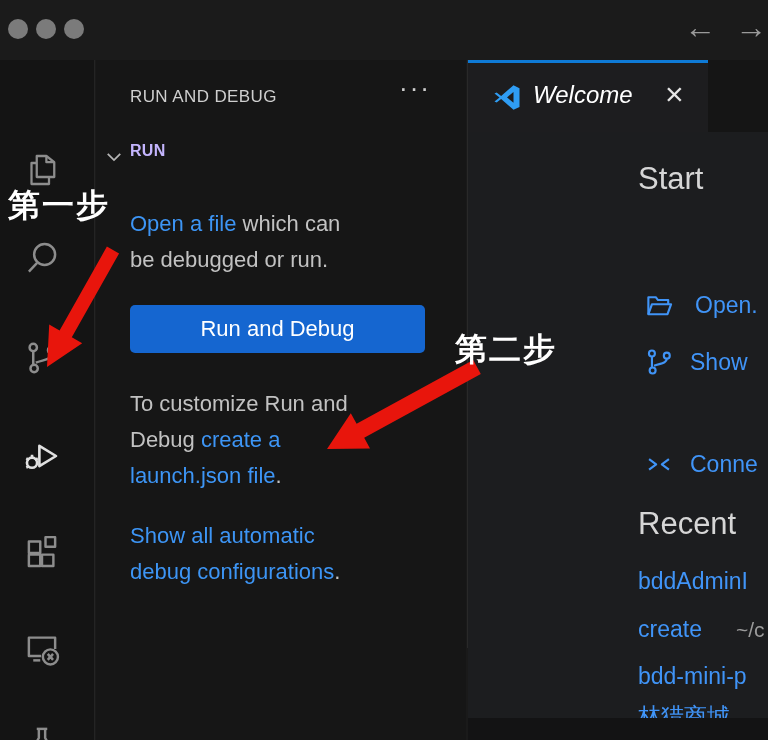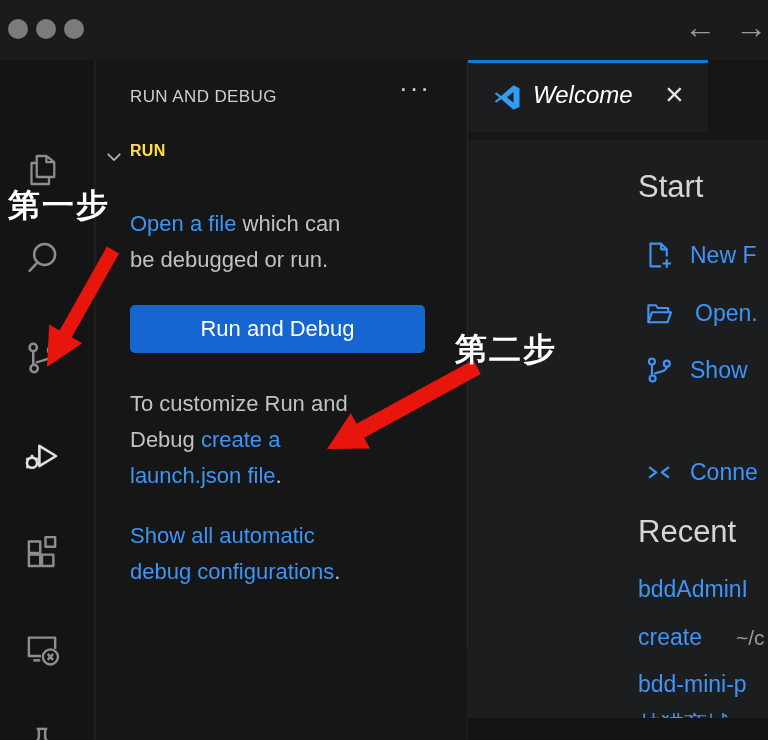--- a/index.html
+++ b/index.html
@@ -20,39 +20,39 @@
   .ab-icon { position:absolute; left:21px; width:42px; height:42px; color:#8d8d8d; }
   .ab-icon svg { width:42px; height:42px; display:block; }
   .ab-icon.active { color:#e0e0e0; }
 
   
   .sidebar { position:absolute; top:60px; left:96px; width:370px; height:680px; background:#161616; }
   .sb-title { position:absolute; left:34px; top:27px; font-size:17px; letter-spacing:.4px; color:#cfcfcf; }
   .sb-more { position:absolute; left:303px; top:13px; font-size:26px; letter-spacing:2px; color:#cfcfcf; }
   .sb-chevron { position:absolute; left:8px; top:87px; width:20px; height:20px; color:#b5b5b5; }
   .sb-chevron svg { width:20px; height:20px; }
-  .sb-run { position:absolute; left:34px; top:82px; font-size:16px; font-weight:700; color:#fde047; letter-spacing:.3px; }
+  .sb-run { position:absolute; left:34px; top:82px; font-size:16px; font-weight:700; color:#c4b5fd; letter-spacing:.3px; }
   .sb-para { position:absolute; left:34px; width:312px; font-size:22px; line-height:36px;
     color:#c2c2c2; white-space:pre-line; }
   .p1 { top:146px; } .p2 { top:326px; } .p3 { top:458px; }
   .blue-link { color:#3d95f5; cursor:pointer; }
   .run-btn { position:absolute; left:34px; top:245px; width:295px; height:48px; border:none;
     border-radius:5px; background:#1566d0; color:#ffffff; font-size:22px;
     font-family:"Liberation Sans", sans-serif; cursor:pointer; }
 
   
   .editorgroup { position:absolute; top:60px; left:467px; width:301px; height:588px;
     background:#151515; border-left:1px solid #292929; }
   .tab { position:absolute; top:0; left:0; width:240px; height:72px; background:#1d1d1f;
     border-top:3px solid #0e7ad6; }
   .tab-logo { position:absolute; left:24px; top:19px; width:30px; height:30px; }
   .tab-logo svg { width:30px; height:30px; display:block; }
   .tab-label { position:absolute; left:65px; top:18px; font-size:24px; font-style:italic; color:#ffffff; }
   .tab-close { position:absolute; left:197px; top:13px; font-size:32px; color:#e6e6e6; font-weight:300; }
-  .editor { position:absolute; top:80px; left:0; width:301px; height:586px; background:#1c1d1f; overflow:hidden; }
+  .editor { position:absolute; top:72px; left:0; width:301px; height:586px; background:#1c1d1f; overflow:hidden; }
   .editor-bottom { position:absolute; top:658px; left:0; width:301px; height:22px; background:#131314; }
 
   .ed-heading { position:absolute; left:170px; font-size:31px; color:#d6d6d6; }
   .h-start { top:29px; } .h-recent { top:374px; }
   .start-row { position:absolute; left:174px; height:40px; display:flex; align-items:center; gap:14px;
     white-space:nowrap; }
   .start-row .s-icon { width:34px; height:34px; color:#4094f7; flex:0 0 auto; }
   .start-row .s-icon svg { width:34px; height:34px; display:block; }
   .start-row .s-label { font-size:23px; color:#4094f7; cursor:pointer; }
   .sr1 { top:95px; } .sr2 { top:153px;gap:19px; } .sr3 { top:210px; } .sr4 { top:268px;margin-top:44px; }
@@ -166,30 +166,20 @@
           <path fill="#1d1d1f" d="M17.2 7.9v8.6L12 12.3z"></path>
         </svg>
       </div>
       <div class="tab-label">Welcome</div>
       <div class="tab-close">×</div>
     </div>
 
     <div class="editor">
       <div class="ed-heading h-start">Start</div>
 
-      <div class="start-row sr1">
-        <span class="s-icon">
-          <svg viewBox="0 0 24 24" fill="none" stroke="currentColor" stroke-width="1.5" stroke-linejoin="round">
-            <path d="M13.5 20H6V4h7.5l4 4v5"></path>
-              <path d="M13.5 4v4h4"></path>
-              <path d="M17.5 15v6M14.5 18h6"></path>
-          </svg>
-          </span>
-        <span class="s-label">New F</span>
-      </div>
       <div class="start-row sr2">
         <span class="s-icon">
           <svg viewBox="0 0 24 24" fill="none" stroke="currentColor" stroke-width="1.5" stroke-linejoin="round">
             <path d="M4.5 18.5v-12h5.2l1.6 2h7.2v3"></path>
               <path d="M4.5 18.5 7 11.5h13.5l-2.5 7z"></path>
           </svg>
           </span>
         <span class="s-label">Open.</span>
       </div>
       <div class="start-row sr3">

